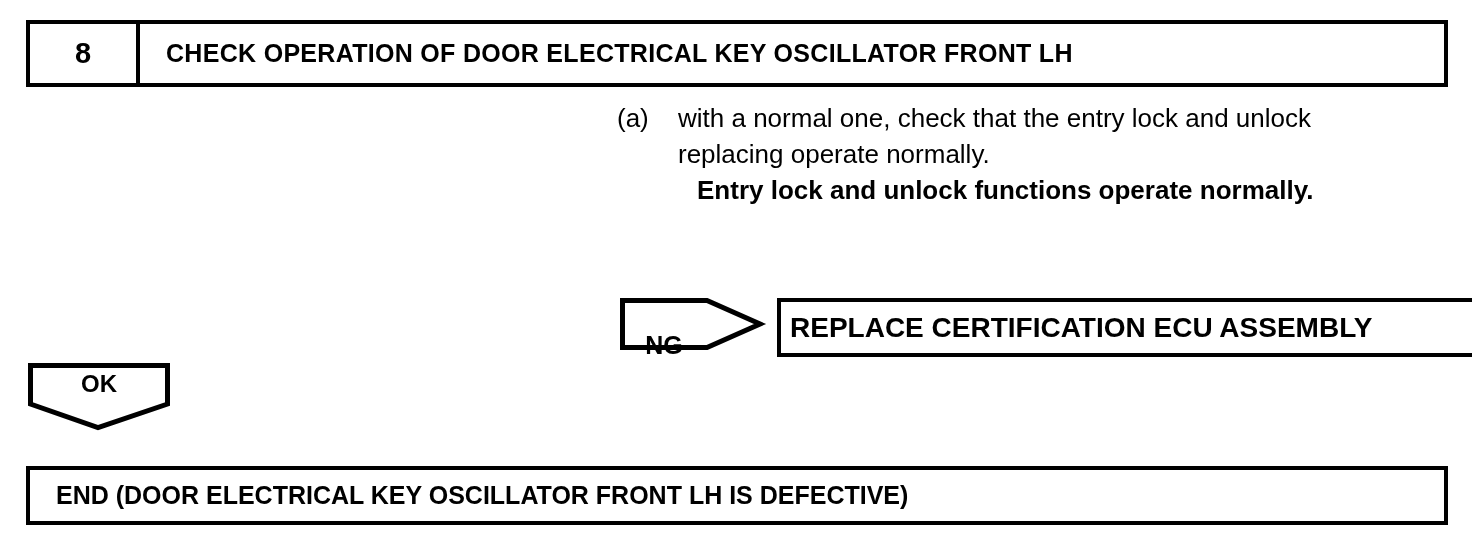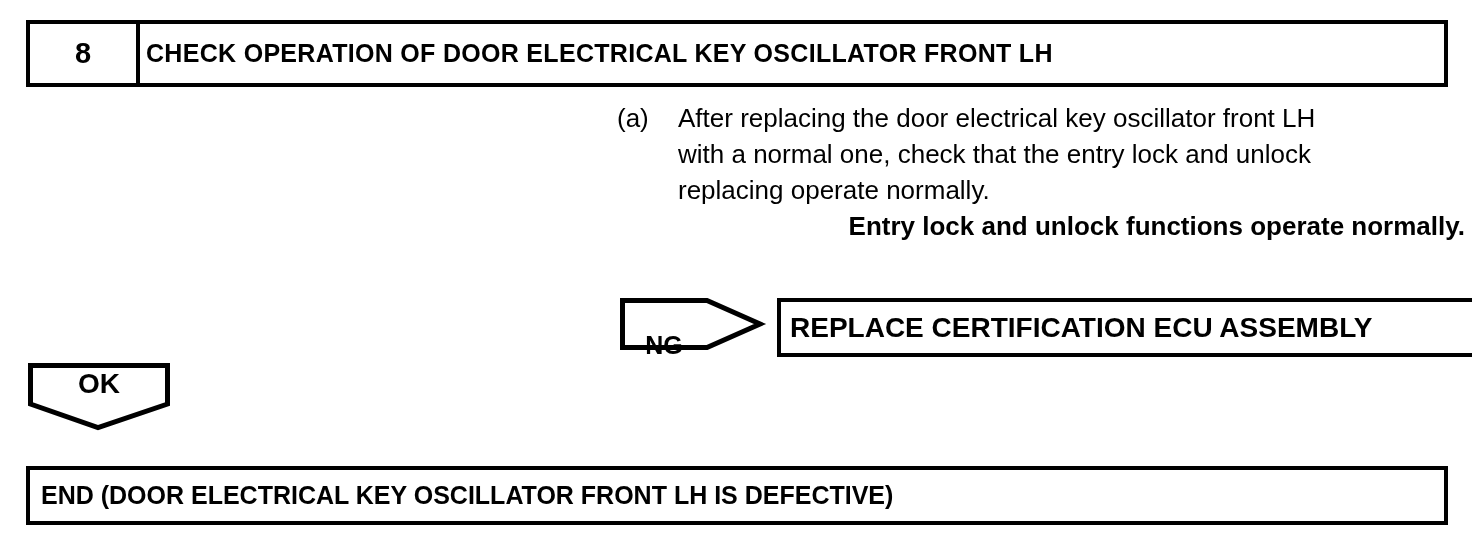--- a/index.html
+++ b/index.html
@@ -25,38 +25,38 @@
   }
   .step-num {
     width: 106px;
     border-right: 4px solid #000;
     display: flex; align-items: center; justify-content: center;
     font-size: 29px; font-weight: bold;
   }
   .step-title {
     flex: 1;
     display: flex; align-items: center;
-    padding-left: 6px;
+    padding-left: 26px;
     font-size: 25px; font-weight: bold;
     letter-spacing: 0.3px;
     white-space: nowrap;
   }
 
   
   .instruction {
     position: absolute;
     left: 617px; top: 100px;
     width: 848px;
     font-size: 26px;
     line-height: 36px;
   }
   .inst-line { position: relative; padding-left: 61px; white-space: nowrap; }
   .inst-marker { position: absolute; left: 0; top: 0; }
   .inst-bold { font-weight: bold; }
-  .inst-condition { padding-left: 80px; font-weight: bold; white-space: nowrap; text-align: right; }
+  .inst-condition { padding-left: 80px; font-weight: bold; white-space: nowrap; }
 
   
   .ng-arrow-svg { position: absolute; left: 618px; top: 296px; overflow: visible; }
   .ng-label {
     position: absolute;
     left: 620px; top: 298px; width: 88px; height: 54px;
     display: flex; align-items: center; justify-content: center;
     font-size: 25px; font-weight: bold; margin-top: 20px;
   }
   .replace-box {
@@ -71,53 +71,52 @@
     white-space: nowrap;
     background: #fff;
   }
 
   
   .ok-arrow-svg { position: absolute; left: 26px; top: 361px; overflow: visible; }
   .ok-label {
     position: absolute;
     left: 28px; top: 363px; width: 142px; height: 42px;
     display: flex; align-items: center; justify-content: center;
-    font-size: 28px; font-weight: bold;
+    font-size: 24px; font-weight: bold;
   }
 
   
   .end-box {
     position: absolute;
     left: 26px; top: 466px;
     width: 1422px; height: 59px;
     border: 4px solid #000;
     box-sizing: border-box;
     display: flex; align-items: center;
-    padding-left: 11px;
+    padding-left: 26px;
     font-size: 25px; font-weight: bold;
     white-space: nowrap;
     background: #fff;
   }
 
   .shape { fill: #ffffff; stroke: #000000; stroke-width: 5; }
 </style>
 </head>
 <body>
 
 <div class="canvas">
 
   <div class="step-header">
     <div class="step-num">8</div>
     <div class="step-title">CHECK OPERATION OF DOOR ELECTRICAL KEY OSCILLATOR FRONT LH</div>
   </div>
 
   <div class="instruction">
     <div class="inst-line">
       <span class="inst-marker">(a)</span>
-      <span>After replacing the door electrical key oscillator front LH</span>
     </div>
     <div class="inst-line">
       <span>with a normal one, check that the entry lock and unlock</span>
     </div>
     <div class="inst-line">
       <span>replacing operate normally.</span>
     </div>
     <div class="inst-condition">
       <span>Entry lock and unlock functions operate normally.</span>
     </div>

